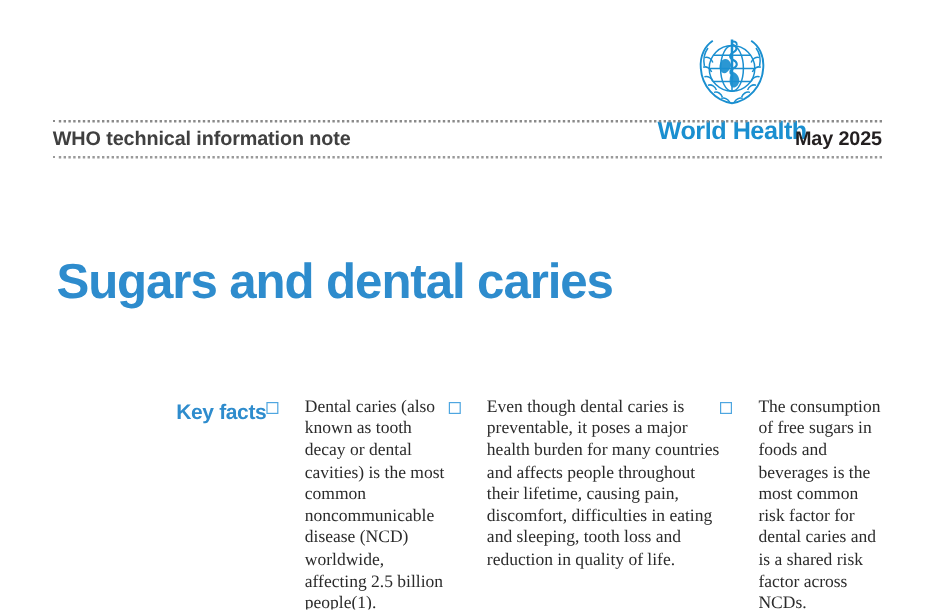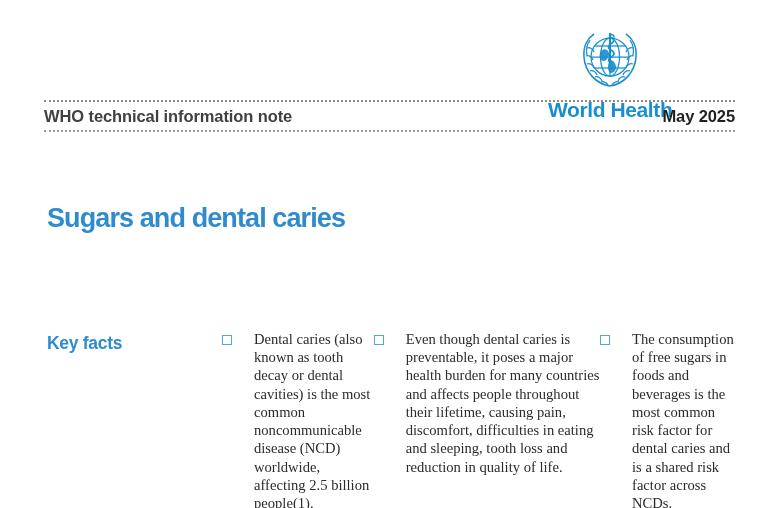--- a/index.html
+++ b/index.html
@@ -92,21 +92,21 @@
     text-align: center;
   }
 
   
   .doc-title {
     position: absolute;
     left: 47px;
     top: 186px;
     font-family: "Liberation Sans", sans-serif;
     font-weight: bold;
-    font-size: 27px;
+    font-size: 41px;
     line-height: 1.06;
     letter-spacing: -0.9px;
     color: #2e8ccd;
     white-space: nowrap;
   }
 
   
   .keyfacts {
     position: absolute;
     left: 47px;
@@ -117,20 +117,21 @@
   }
   .keyfacts-label {
     flex: none;
     width: 175px;
     font-family: "Liberation Sans", sans-serif;
     font-weight: bold;
     font-size: 17.5px;
     letter-spacing: -0.3px;
     color: #2e8ccd;
     padding-top: 3px;
+    text-align: right;
   }
   .bullet-list {
     flex: 1;
     display: flex;
     flex-direction: row;
   }
   .bullet-item {
     display: flex;
     align-items: flex-start;
   }

